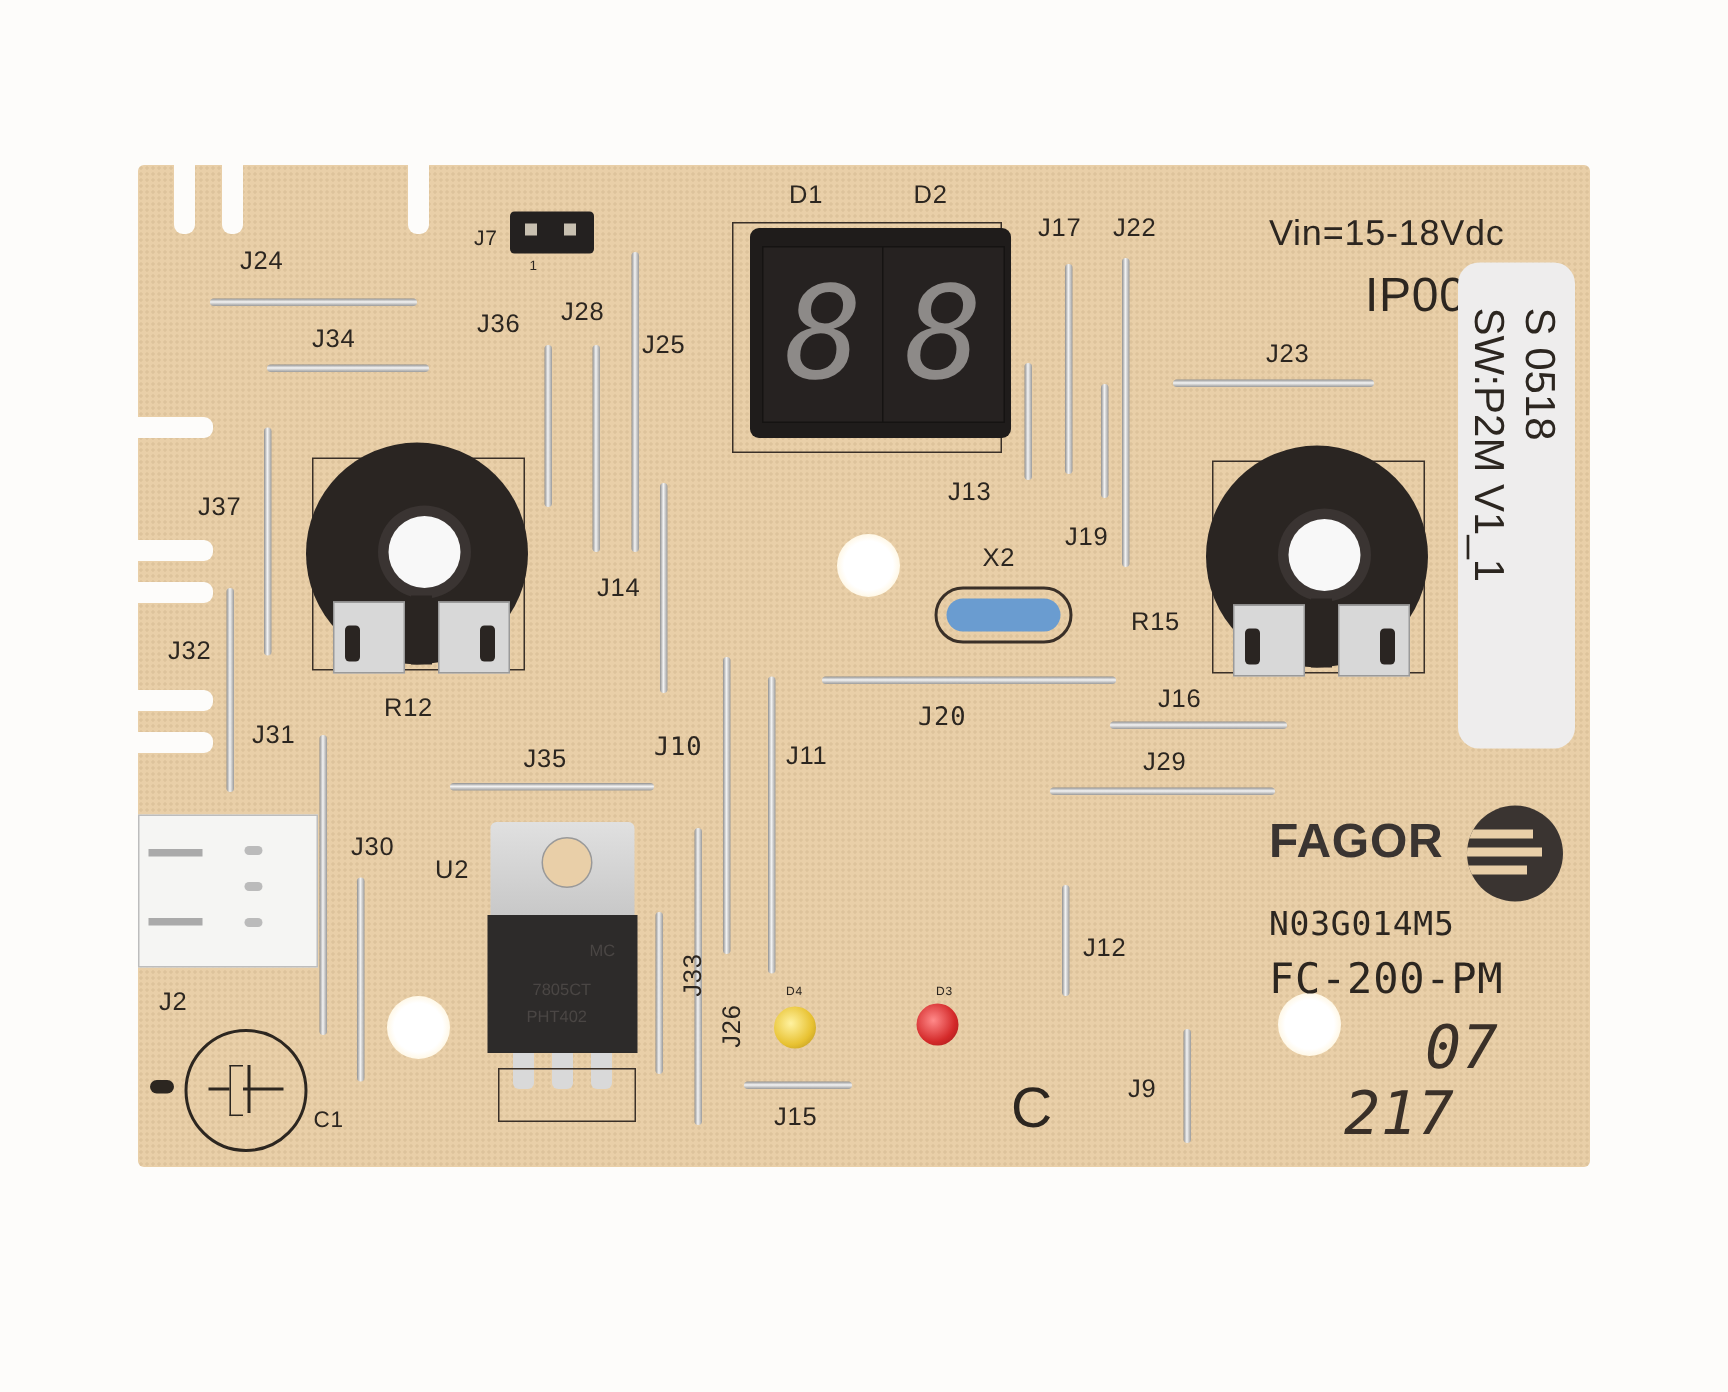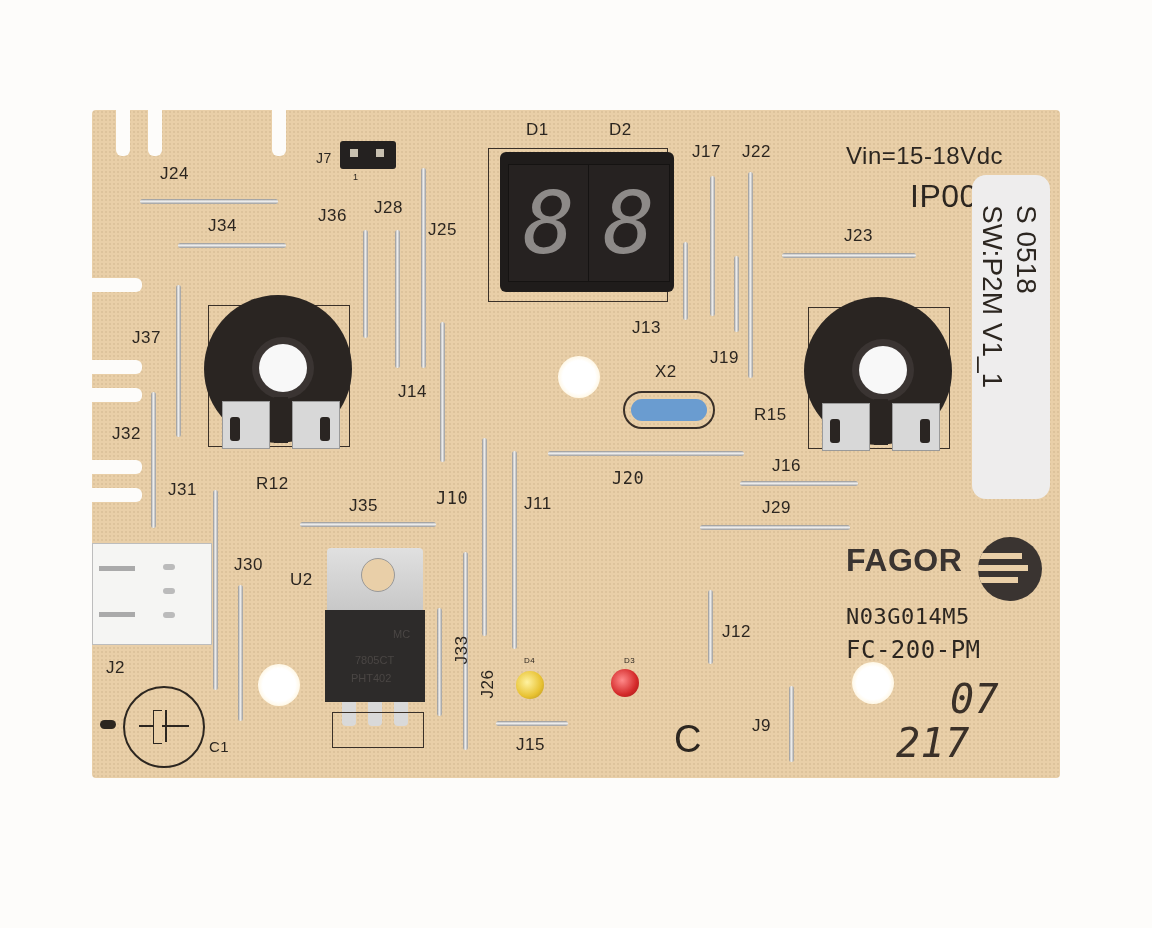--- a/index.html
+++ b/index.html
@@ -93,21 +93,21 @@
   <div class="outline"></div>
   <div class="body"></div>
   <div class="knob"></div>
   <div class="knobhole"></div>
   <div class="leg" style="left:14px;"></div>
   <div class="leg" style="left:84px;"></div>
   <div class="legslot" style="left:22px;"></div>
   <div class="legslot" style="left:112px;"></div>
   <div class="stem"></div>
 </div>
-<div class="lbl" style="left:256px;top:474px;text-align:right;">R12</div>
+<div class="lbl" style="left:256px;top:462px;text-align:right;">R12</div>
 
 <div class="pot" style="left:808px;top:307px;">
   <div class="outline"></div>
   <div class="body"></div>
   <div class="knob"></div>
   <div class="knobhole"></div>
   <div class="leg" style="left:14px;"></div>
   <div class="leg" style="left:84px;"></div>
   <div class="legslot" style="left:22px;"></div>
   <div class="legslot" style="left:112px;"></div>
@@ -160,21 +160,21 @@
 
 <div class="lbl" style="left:674px;top:718px;font-size:38px;">C</div>
 
 <div class="lbl" style="left:846px;top:542px;font-size:32px;font-weight:bold;color:#3a3431;">FAGOR</div>
 <div class="fagor-logo">
   <i style="top:16px;width:44px;"></i>
     <i style="top:28px;width:50px;"></i>
     <i style="top:40px;width:40px;"></i>
 </div>
 <div class="lbl mono" style="left:846px;top:604px;font-size:22px;">N03G014M5</div>
-<div class="lbl mono" style="left:846px;top:636px;font-size:24px;">FC-200-PM</div>
+<div class="lbl mono" style="left:846px;top:636px;font-size:28px;">FC-200-PM</div>
 <div class="lbl mono" style="left:950px;top:676px;font-size:40px;font-style:italic;color:#3a3028;">07</div>
 <div class="lbl mono" style="left:896px;top:720px;font-size:40px;font-style:italic;color:#3a3028;">217</div>
 
 <div class="wire h" style="left:140px;top:199px;width:138px;"></div>
 <div class="wire h" style="left:178px;top:243px;width:108px;"></div>
 <div class="wire h" style="left:782px;top:253px;width:134px;"></div>
 <div class="wire h" style="left:548px;top:451px;width:196px;"></div>
 <div class="wire h" style="left:740px;top:481px;width:118px;"></div>
 <div class="wire h" style="left:700px;top:525px;width:150px;"></div>
 <div class="wire h" style="left:300px;top:522px;width:136px;"></div>

